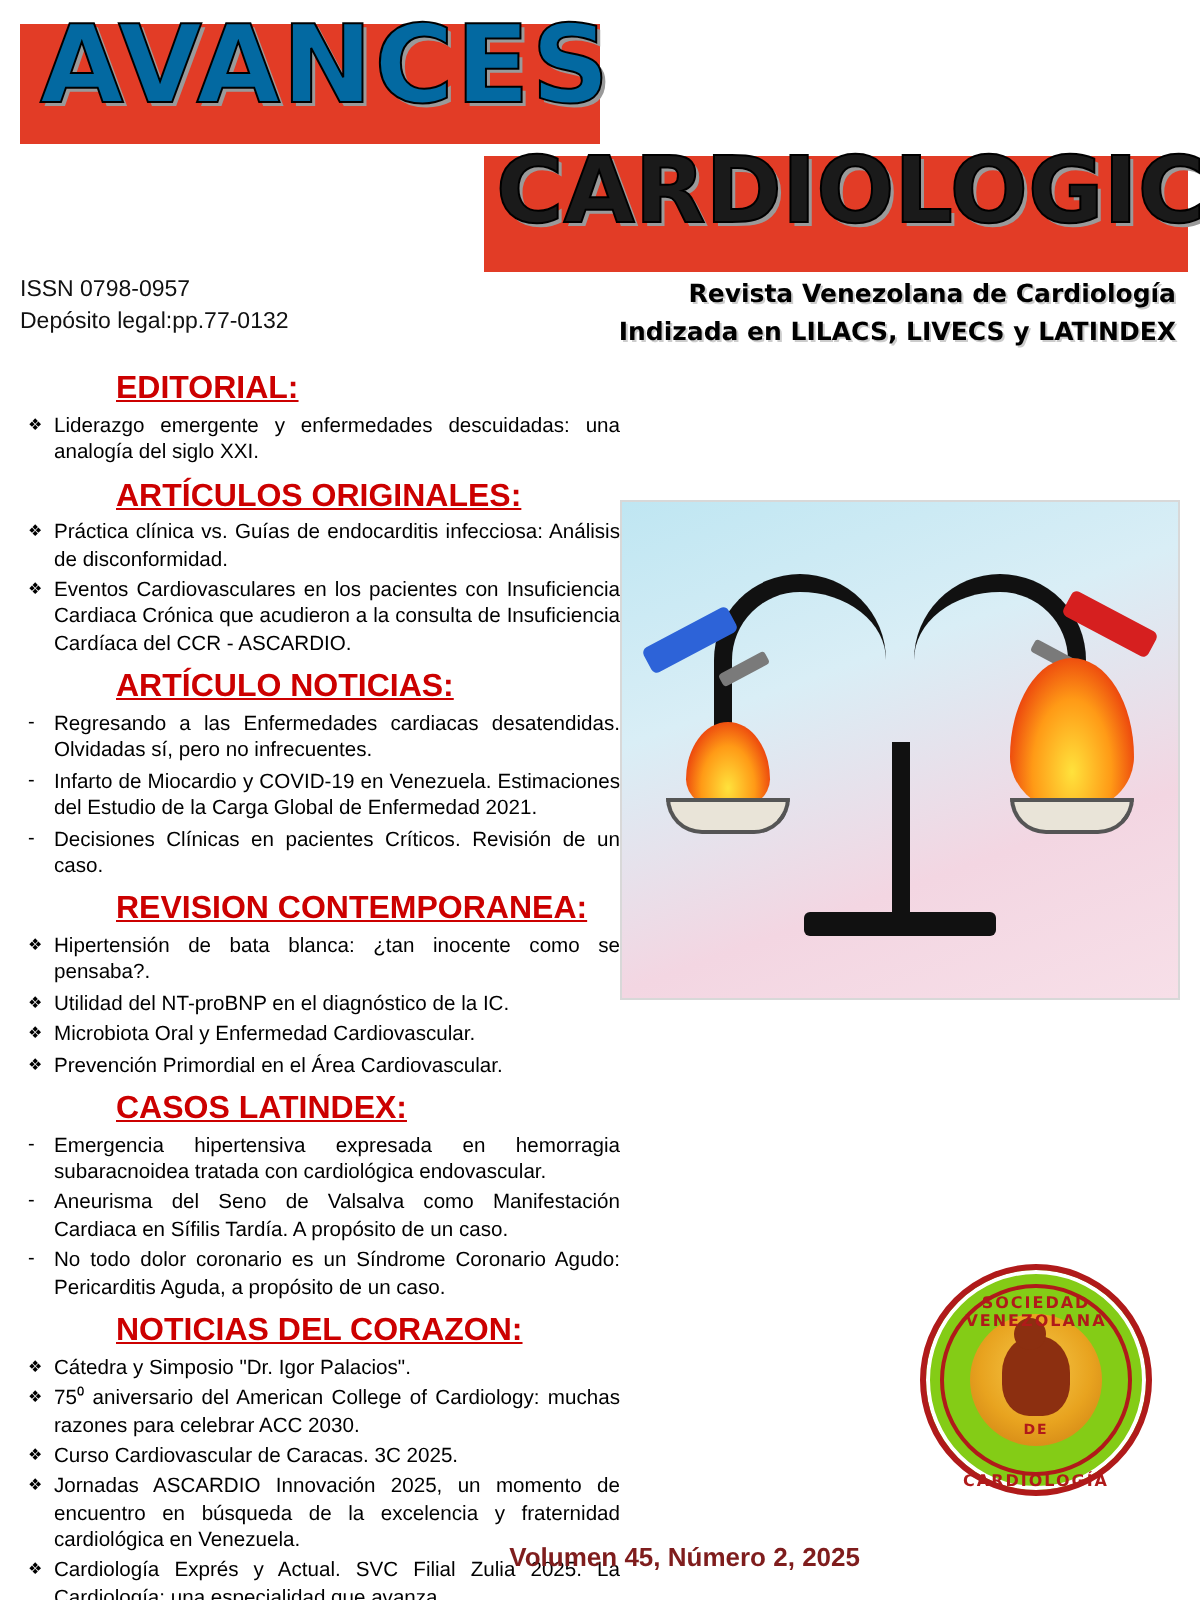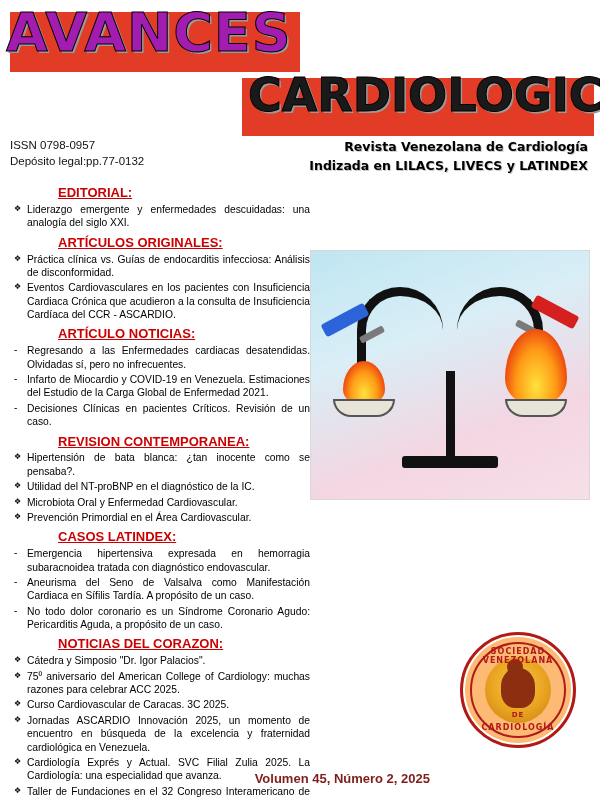--- a/index.html
+++ b/index.html
@@ -29,26 +29,26 @@
     background: #e23c26;
   }
   .red-bar-2 {
     position: absolute;
     left: 242px; top: 78px;
     width: 352px; height: 58px;
     background: #e23c26;
   }
   .title-avances {
     position: absolute;
-    left: 6px; top: 6px;
+    left: 20px; top: 6px;
     font-family: "DejaVu Sans", sans-serif;
     font-weight: bold;
     font-size: 54px;
     letter-spacing: 1px;
-    color: #a21caf;
+    color: #0369a1;
     -webkit-text-stroke: 1px #000;
     text-shadow: 2px 2px 0 #9a9a9a;
     line-height: 1;
   }
   .title-cardiologicos {
     position: absolute;
     left: 248px; top: 72px;
     font-family: "DejaVu Sans", sans-serif;
     font-weight: bold;
     font-size: 46px;
@@ -84,21 +84,21 @@
   }
   .toc {
     width: 300px;
     font-size: 10.3px;
     color: #000;
     line-height: 1.3;
   }
   .section-head {
     color: #cc0000;
     font-weight: bold;
-    font-size: 13px;
+    font-size: 16px;
     text-decoration: underline;
     margin-top: 5px;
     margin-bottom: 1px;
     padding-left: 48px;
   }
   .section-head.first { margin-top: 0; }
   ul.items {
     list-style: none;
     margin: 0 0 0 4px;
     padding: 0;
@@ -190,21 +190,21 @@
   }
   .cover-image .nozzle.l { left: 48px; top: 80px; transform: rotate(-28deg); }
   .cover-image .nozzle.r { right: 48px; top: 74px; transform: rotate(28deg); }
 
   
   .seal {
     position: absolute;
     right: 24px; bottom: 52px;
     width: 116px; height: 116px;
     border-radius: 50%;
-    background: #fdba74;
+    background: #84cc16;
     border: 3px solid #b01a1a;
     box-shadow: 0 0 0 2px #ffffff inset;
   }
   .seal .ring {
     position: absolute;
     left: 7px; top: 7px; right: 7px; bottom: 7px;
     border-radius: 50%;
     border: 2px solid #b01a1a;
   }
   .seal .inner {
@@ -239,21 +239,21 @@
     font-size: 8px;
     letter-spacing: 1px;
   }
   .seal-text .top {
     position: absolute;
     top: 12px; left: 0; width: 100%;
     text-align: center;
   }
   .seal-text .bottom {
     position: absolute;
-    bottom: 13px; left: 0; width: 100%;
+    bottom: 0; left: 0; width: 100%;
     text-align: center;
   }
   .seal-text .mid {
     position: absolute;
     bottom: 26px; left: 0; width: 100%;
     text-align: center;
     font-size: 7px;
   }
 
   
@@ -323,28 +323,28 @@
         </ul>
         <div class="section-head">REVISION CONTEMPORANEA:</div>
         <ul class="items">
           <li><span class="bullet">❖</span><span>Hipertensión de bata blanca: ¿tan inocente como se pensaba?.</span></li>
           <li><span class="bullet">❖</span><span>Utilidad del NT-proBNP en el diagnóstico de la IC.</span></li>
           <li><span class="bullet">❖</span><span>Microbiota Oral y Enfermedad Cardiovascular.</span></li>
           <li><span class="bullet">❖</span><span>Prevención Primordial en el Área Cardiovascular.</span></li>
         </ul>
         <div class="section-head">CASOS LATINDEX:</div>
         <ul class="items">
-          <li><span class="bullet dash">-</span><span>Emergencia hipertensiva expresada en hemorragia subaracnoidea tratada con diagnóstico endovascular.</span></li>
+          <li><span class="bullet dash">-</span><span>Emergencia hipertensiva expresada en hemorragia subaracnoidea tratada con cardiológica endovascular.</span></li>
           <li><span class="bullet dash">-</span><span>Aneurisma del Seno de Valsalva como Manifestación Cardiaca en Sífilis Tardía. A propósito de un caso.</span></li>
           <li><span class="bullet dash">-</span><span>No todo dolor coronario es un Síndrome Coronario Agudo: Pericarditis Aguda, a propósito de un caso.</span></li>
         </ul>
         <div class="section-head">NOTICIAS DEL CORAZON:</div>
         <ul class="items">
           <li><span class="bullet">❖</span><span>Cátedra y Simposio "Dr. Igor Palacios".</span></li>
-          <li><span class="bullet">❖</span><span>75⁰ aniversario del American College of Cardiology: muchas razones para celebrar ACC 2025.</span></li>
+          <li><span class="bullet">❖</span><span>75⁰ aniversario del American College of Cardiology: muchas razones para celebrar ACC 2030.</span></li>
           <li><span class="bullet">❖</span><span>Curso Cardiovascular de Caracas. 3C 2025.</span></li>
           <li><span class="bullet">❖</span><span>Jornadas ASCARDIO Innovación 2025, un momento de encuentro en búsqueda de la excelencia y fraternidad cardiológica en Venezuela.</span></li>
           <li><span class="bullet">❖</span><span>Cardiología Exprés y Actual. SVC Filial Zulia 2025.  La Cardiología: una especialidad que avanza.</span></li>
           <li><span class="bullet">❖</span><span>Taller de Fundaciones en el 32 Congreso Interamericano de Cardiología de la SIAC. Cartagena Colombia 2025.</span></li>
         </ul>
       </div>
   </div>
 
   <div class="seal">
     <div class="ring"></div>

